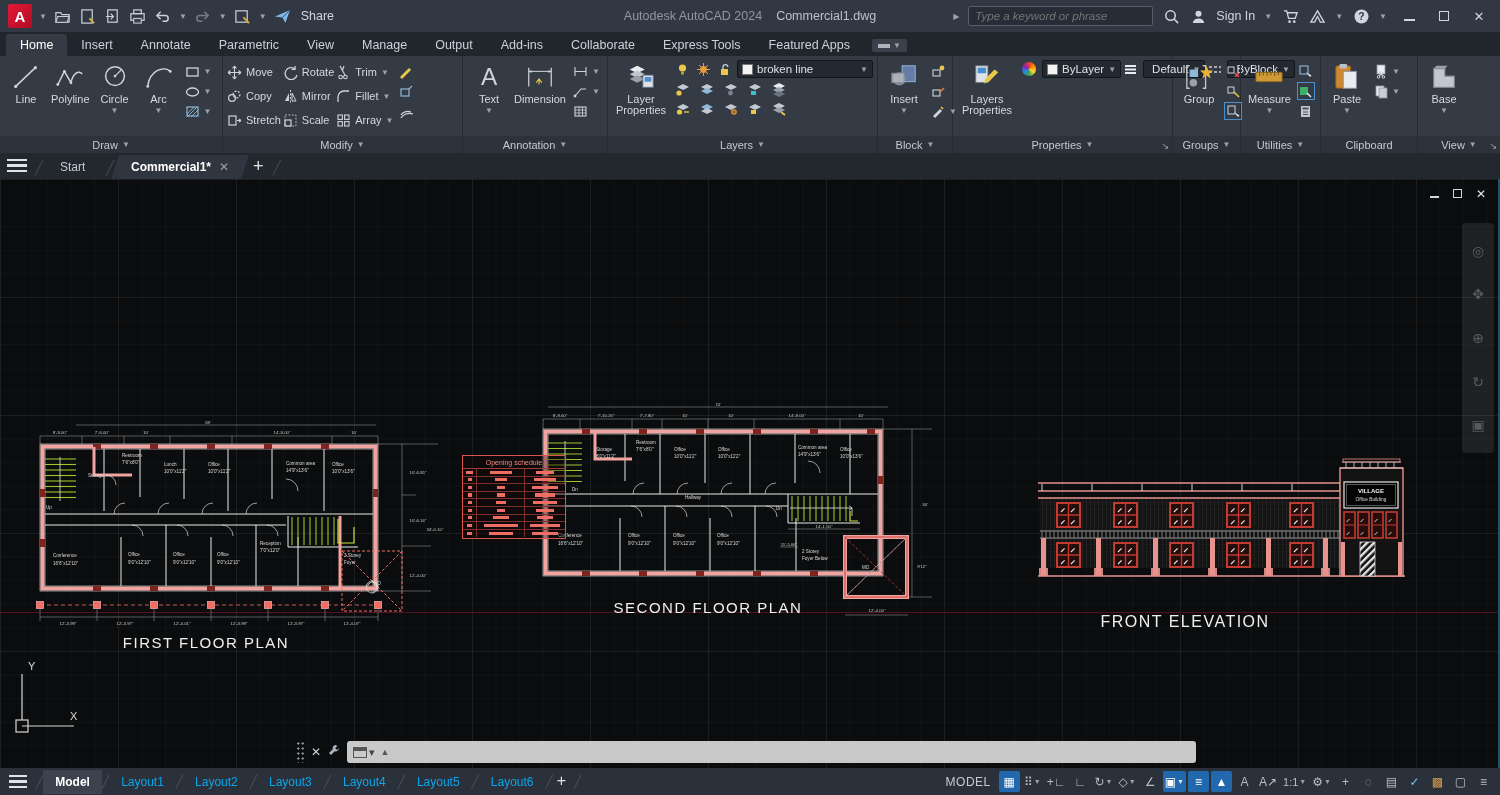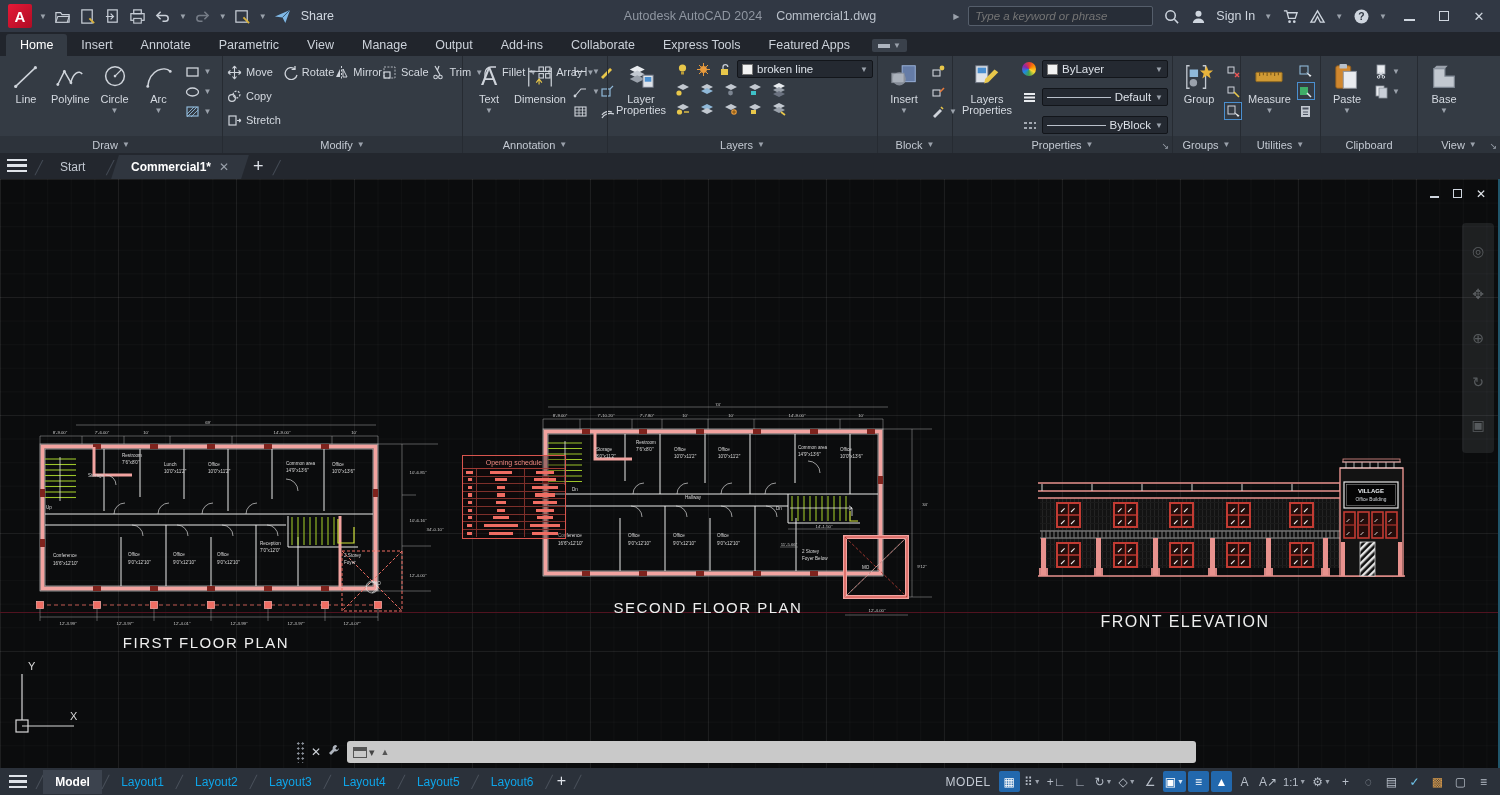--- a/index.html
+++ b/index.html
@@ -363,21 +363,21 @@
               <span>Copy</span>
             </div>
           <div class="mrow">
               <svg viewBox="0 0 15 15">
                 <rect x="2" y="3" width="7" height="9" fill="none" stroke="#cfd4db" stroke-width="1.2"></rect>
                 <path d="M10 7.5 h4 M14 7.5 l-2-1.5 M14 7.5 l-2 1.5" stroke="#cfd4db" stroke-width="1.1" fill="none"></path>
               </svg>
               <span>Stretch</span>
             </div>
         </div>
-        <div style="display:flex;flex-direction:row">
+        <div style="display:flex;flex-direction:column">
           <div class="mrow">
               <svg viewBox="0 0 15 15">
                 <path d="M12 4 a6 6 0 1 0 2 6" fill="none" stroke="#cfd4db" stroke-width="1.3"></path>
                 <path d="M12 1 v3.4 h-3.4" fill="none" stroke="#cfd4db" stroke-width="1.3"></path>
               </svg>
               <span>Rotate</span>
             </div>
           <div class="mrow">
               <svg viewBox="0 0 15 15">
                 <path d="M7.5 1 v13" stroke="#cfd4db" stroke-width="1" stroke-dasharray="2 1.5"></path>
@@ -387,21 +387,21 @@
               <span>Mirror</span>
             </div>
           <div class="mrow">
               <svg viewBox="0 0 15 15">
                 <rect x="2" y="7" width="6" height="6" fill="none" stroke="#cfd4db" stroke-width="1.2"></rect>
                 <rect x="2" y="2" width="11" height="11" fill="none" stroke="#cfd4db" stroke-width="0.8" stroke-dasharray="2 1.4"></rect>
               </svg>
               <span>Scale</span>
             </div>
         </div>
-        <div style="display:flex;flex-direction:row">
+        <div style="display:flex;flex-direction:column">
           <div class="mrow">
               <svg viewBox="0 0 15 15">
                 <path d="M4 1 l5 9 M8 1 l-1.5 4" stroke="#cfd4db" stroke-width="1.2" fill="none"></path>
                 <circle cx="4.6" cy="12" r="1.8" fill="none" stroke="#cfd4db" stroke-width="1.1"></circle>
                 <circle cx="9.4" cy="12" r="1.8" fill="none" stroke="#cfd4db" stroke-width="1.1"></circle>
               </svg>
               <span>Trim</span>
               <span class="caret">▼</span>
             </div>
           <div class="mrow">
@@ -662,21 +662,21 @@
       <div class="pbody">
         <div class="bigbtn" style="min-width:60px">
           <svg viewBox="0 0 32 32">
               <rect x="4" y="4" width="13" height="18" fill="#dfe3e9" stroke="#6b7280"></rect>
               <rect x="6" y="6" width="9" height="6" fill="#4a8fd0"></rect>
               <path d="M14 18 L24 8 l4 3 -10 10 -5 2z" fill="#e8c74a"></path>
             </svg>
           <span>Layers</span>
             <span style="margin-top:-2px">Properties</span>
         </div>
-        <div style="display:flex;flex-direction:column;gap:10px;margin-left:4px;flex:1">
+        <div style="display:flex;flex-direction:row;gap:1px;margin-left:4px;flex:1">
           <div style="display:flex;align-items:center;gap:5px">
             <span class="sico">
                 <span style="width:14px;height:14px;border-radius:50%;display:inline-block;background:conic-gradient(#e53935,#fb8c00,#fdd835,#43a047,#1e88e5,#8e24aa,#e53935)"></span>
               </span>
             <div class="combo" style="flex:1">
                 <span class="sw"></span>
                 <span>ByLayer</span>
                 <span class="car">▼</span>
               </div>
           </div>

